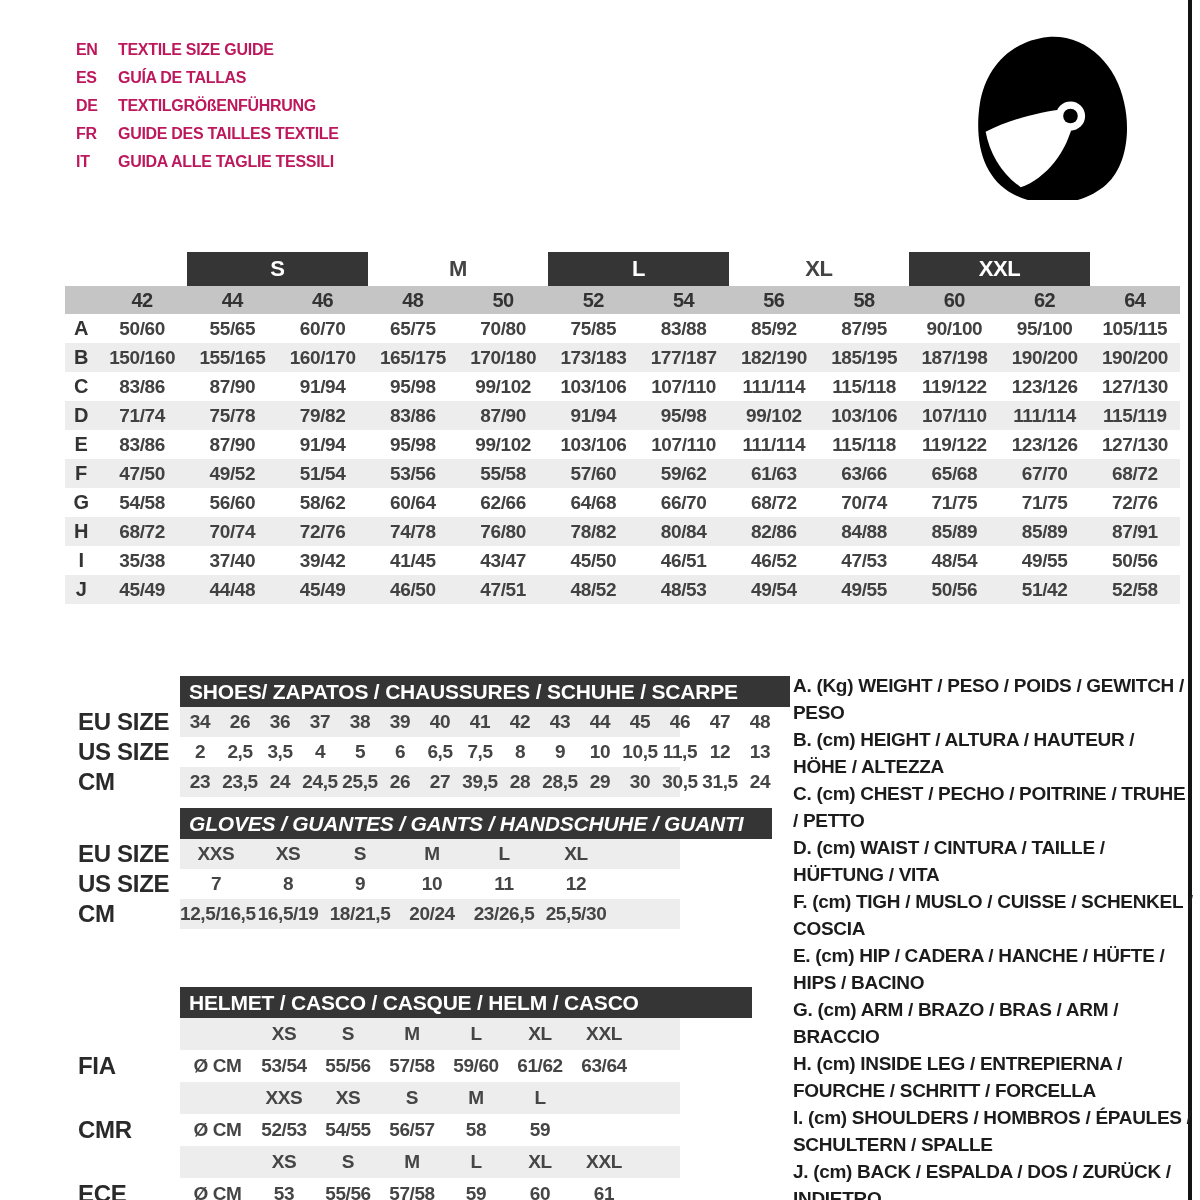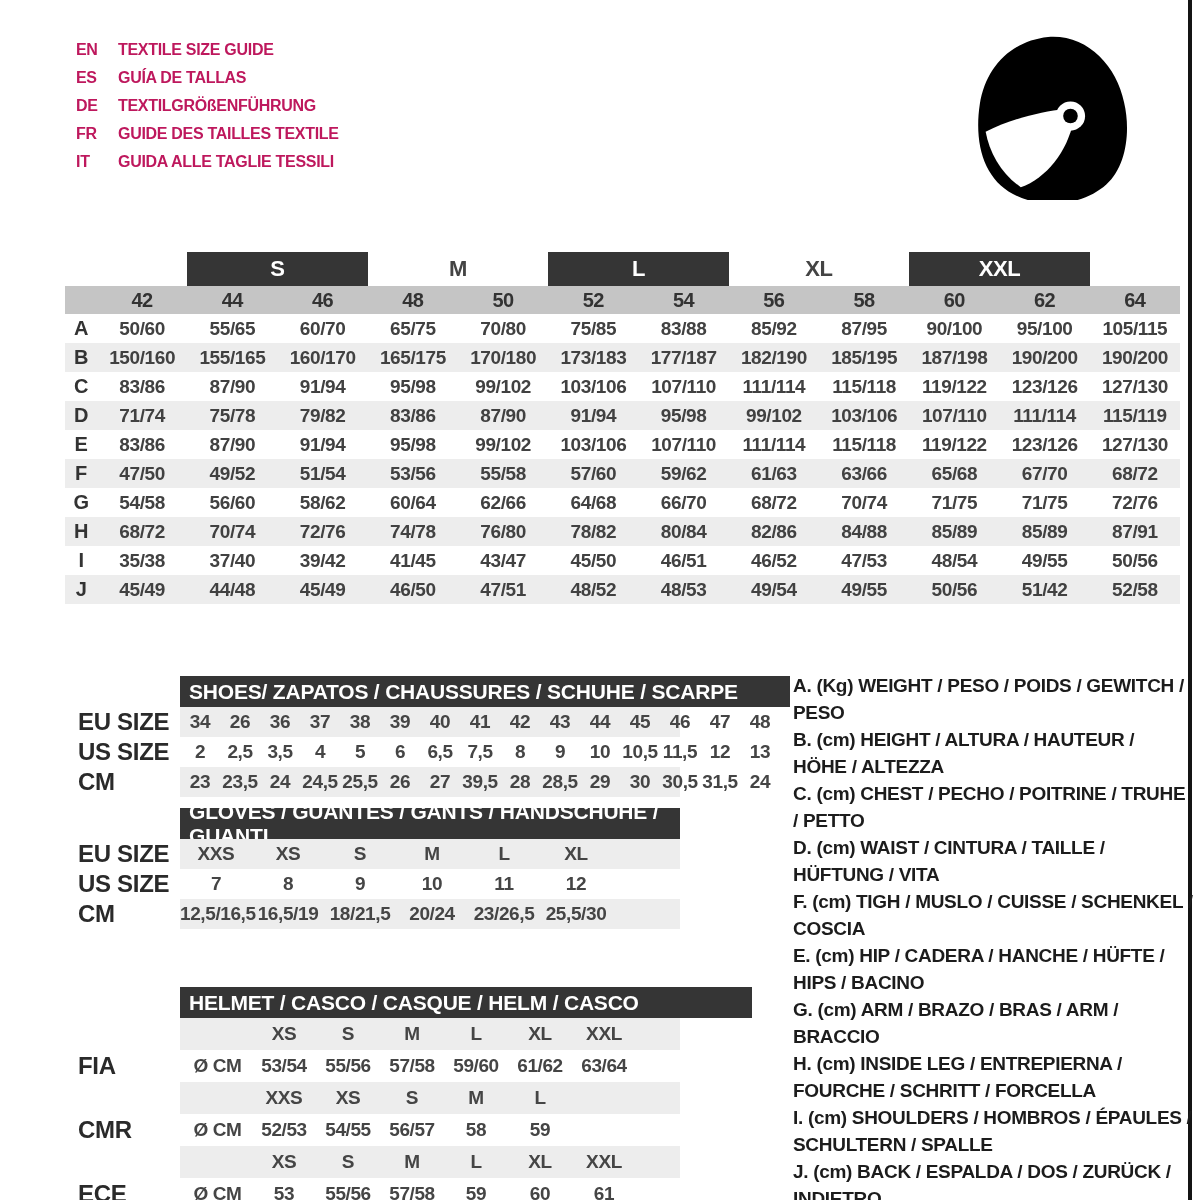--- a/index.html
+++ b/index.html
@@ -34,21 +34,21 @@
   .sec-bar{margin-left:180px;height:31px;background:#353535;color:#fff;display:flex;align-items:center;
            padding-left:9px;font-size:21px;letter-spacing:-0.2px;box-sizing:border-box;}
   .sec-row{display:flex;height:30px;}
   .sec-label{width:180px;padding-left:78px;box-sizing:border-box;display:flex;align-items:center;
              font-size:24px;color:#2a2a2a;letter-spacing:-0.3px;}
   .sec-content{width:500px;display:grid;align-items:center;text-align:center;color:#454545;}
   .shoes-grid{grid-template-columns:repeat(15,40px);}
   .gloves-grid{grid-template-columns:repeat(6,72px);}
   .helmet-grid{grid-template-columns:72px repeat(6,64px);}
   .sec-shoes{top:676px;}  .sec-shoes .sec-bar{width:610px;}
-  .sec-gloves{top:808px;} .sec-gloves .sec-bar{width:500px;}
+  .sec-gloves{top:808px;} .sec-gloves .sec-bar{width:592px;font-style:italic;}
   .sec-helmet{top:987px;} .sec-helmet .sec-bar{width:572px;}
   .sec-helmet .sec-row{height:32px;}
   .sec-gloves .sec-row:nth-child(4) .scell{font-size:18px;letter-spacing:-0.6px;}
   .unit{text-align:center;padding-left:3px;}
 
   
   .legend{position:absolute;left:793px;top:672px;width:400px;font-size:19px;line-height:27px;
           color:#1c1c1c;letter-spacing:-0.3px;}
 </style>
 </head>

